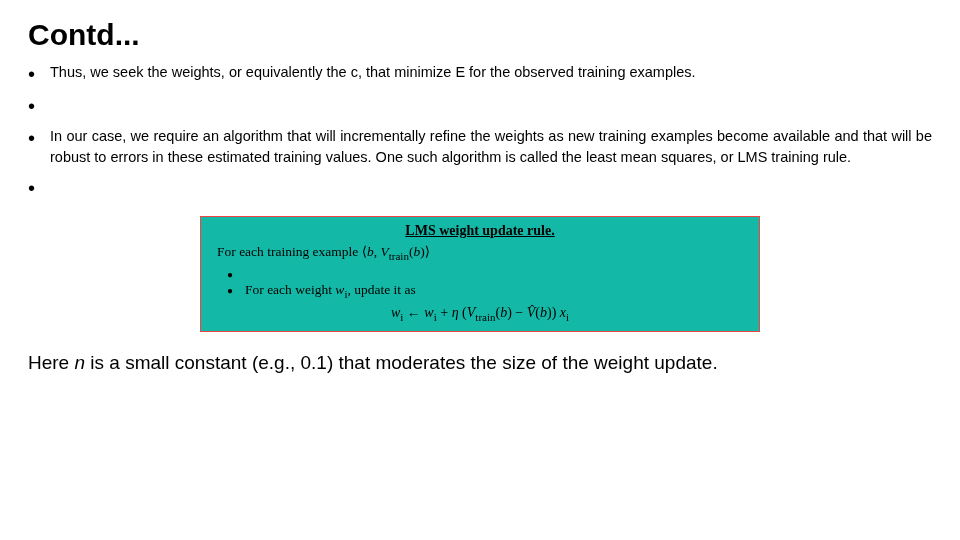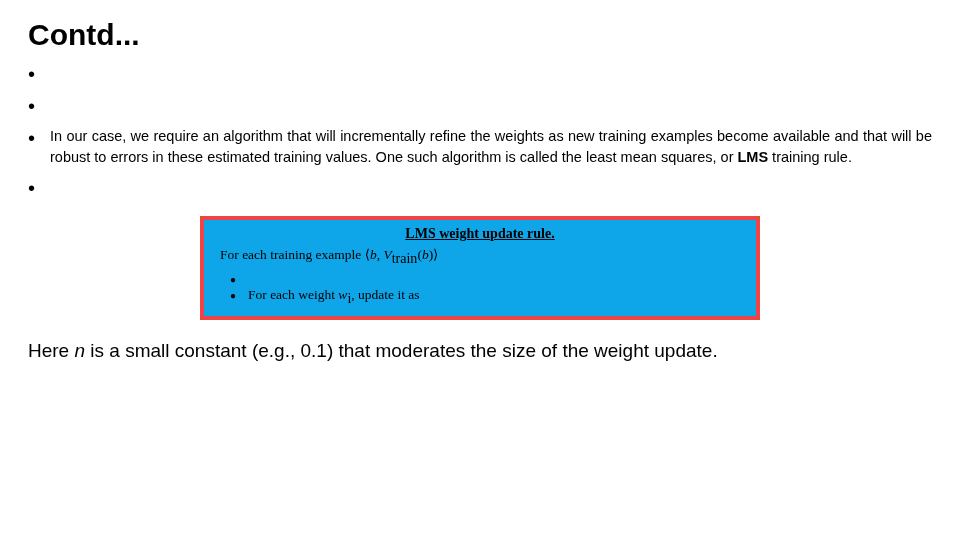--- a/index.html
+++ b/index.html
@@ -45,27 +45,27 @@
     .bullet-list li .bullet {
       min-width: 18px;
       margin-right: 4px;
       font-size: 20px;
       line-height: 1.2;
     }
     .bullet-list li .text {
       flex: 1;
     }
     .lms-box {
-      border: 4px solid #ef4444;
+      border: 1px solid #ef4444;
       margin: 8px auto;
       padding: 6px 16px 8px 16px;
       width: 560px;
       font-family: 'Times New Roman', Times, serif;
       font-size: 13.5px;
-      background: #0ea5e9;
+      background: #14b8a6;
     }
     .lms-box .lms-title {
       text-align: center;
       font-weight: bold;
       font-size: 14px;
       margin-bottom: 4px;
       text-decoration: underline;
     }
     .lms-box .lms-for {
       margin-bottom: 4px;
@@ -89,33 +89,34 @@
       text-align: center;
       margin-top: 6px;
       font-family: 'Times New Roman', Times, serif;
       font-size: 14px;
     }
     .footer-note {
       font-size: 19px;
       margin-top: 10px;
       line-height: 1.4;
     }
-    .bold { font-weight: bold; }
+    .bold { font-weight: normal; }
     .italic { font-style: italic; }
-    sub { font-size: 14px; vertical-align: sub; }
+    sub { font-size: 11px; vertical-align: sub; }
   </style>
 </head>
 <body>
 
 <div class="slide">
   <h1>Contd...</h1>
 
   <ul class="bullet-list">
     <li>
       <span class="bullet">•</span>
+      <span class="text">Thus, we seek the weights, or equivalently the c, that minimize E for the observed training examples.</span>
     </li>
     <li>
       <span class="bullet">•</span>
     </li>
     <li>
       <span class="bullet">•</span>
       <span class="text">In our case, we require an algorithm that will incrementally refine the weights as new training examples become available and that will be robust to errors in these estimated training values. One such algorithm is called the least mean squares, or <span class="bold">LMS</span> training rule.</span>
     </li>
     <li>
       <span class="bullet">•</span>
@@ -129,18 +130,21 @@
     </div>
     <div class="lms-items">
       <div class="lms-item">
         <span class="lms-bullet">●</span>
       </div>
       <div class="lms-item">
         <span class="lms-bullet">●</span>
         <span>For each weight <span class="italic">w</span><sub>i</sub>, update it as</span>
       </div>
     </div>
+    <div class="lms-formula">
+      <span class="italic">w</span><sub>i</sub> ← <span class="italic">w</span><sub>i</sub> + <span class="italic">η</span> (<span class="italic">V</span><sub>train</sub>(<span class="italic">b</span>) − <span class="italic">V̂</span>(<span class="italic">b</span>)) <span class="italic">x</span><sub>i</sub>
+    </div>
   </div>
 
   <div class="footer-note">
     Here <span class="italic">n</span> is a small constant (e.g., 0.1) that moderates the size of the weight update.
   </div>
 </div>
 
 </body></html>

